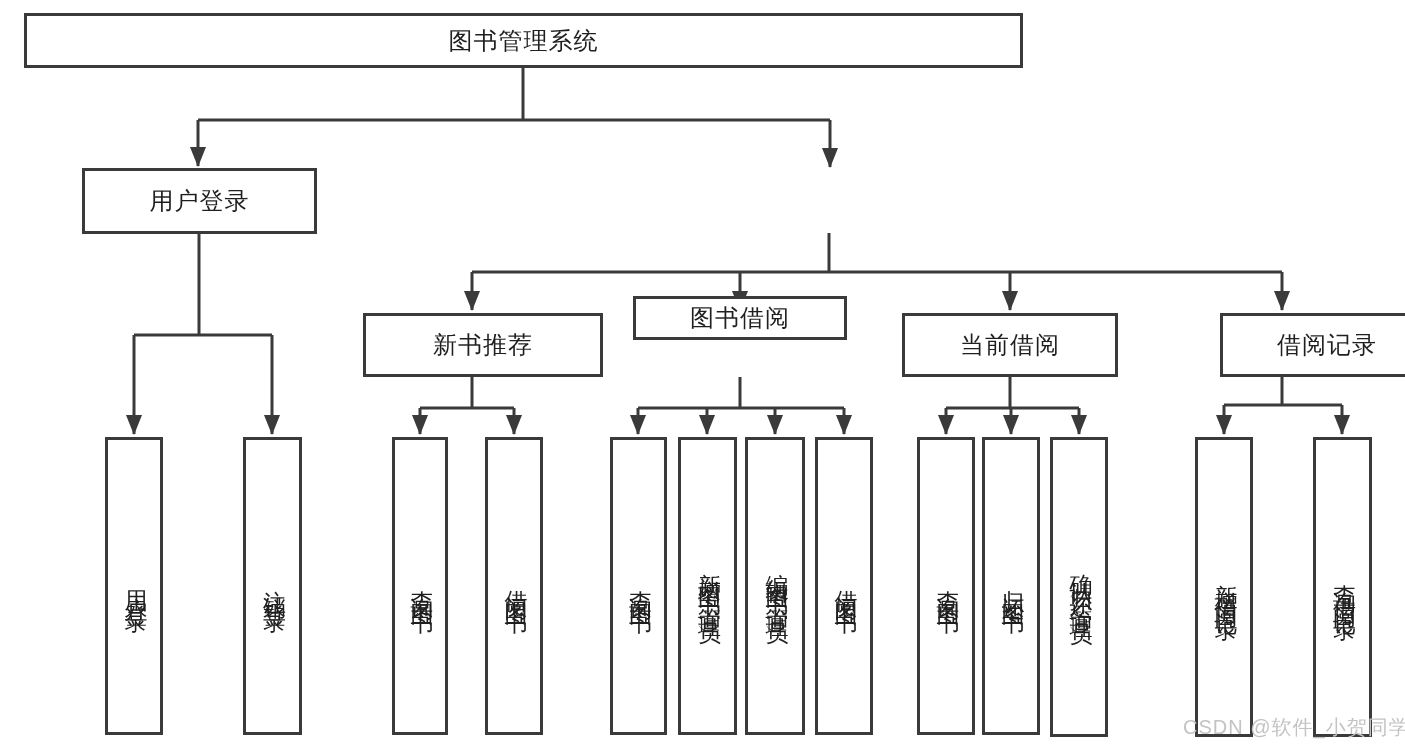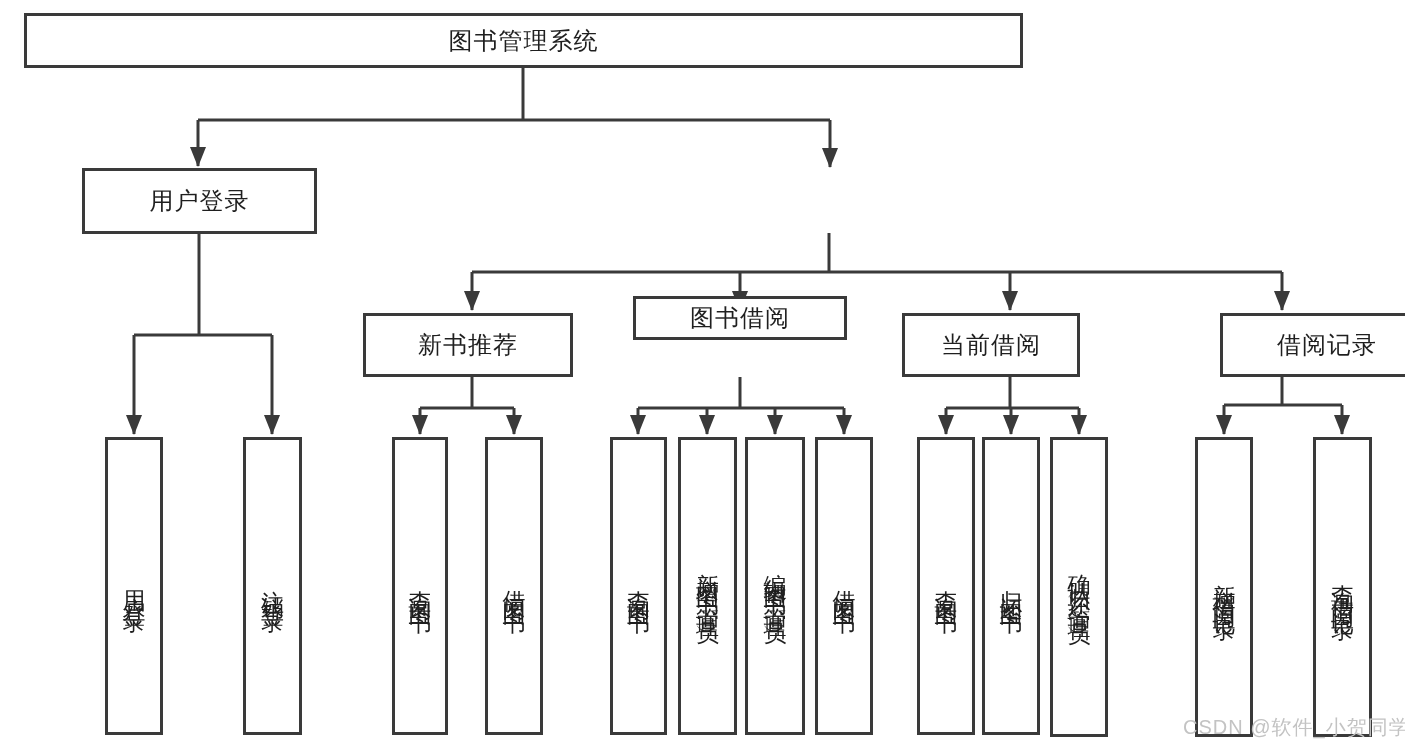--- a/index.html
+++ b/index.html
@@ -18,20 +18,21 @@
     color:var(--text);
   }
   #wires{position:absolute;left:0;top:0;z-index:1;}
   .node{
     position:absolute;
     box-sizing:border-box;
     border:3px solid var(--line);
     background:var(--bg);
     display:flex;align-items:center;justify-content:center;
     z-index:2;
+    font-family:Liberation Mono, monospace;
   }
   .hnode{
     font-size:24px;
     letter-spacing:1px;
     text-align:center;
   }
   .vnode{
     font-size:23px;
   }
   .vnode .vtxt{
@@ -101,23 +102,23 @@
       <path d="M1224,405 H1342"></path>
       <path d="M1224,405 V434" marker-end="url(#arrow)"></path>
       <path d="M1342,405 V434" marker-end="url(#arrow)"></path>
     </g>
   </svg>
 
   <div class="node hnode" style="left:24px;top:13px;width:999px;height:55px">图书管理系统</div>
 
   <div class="node hnode" style="left:82px;top:168px;width:235px;height:66px">用户登录</div>
 
-  <div class="node hnode" style="left:363px;top:313px;width:210px;height:64px">新书推荐</div>
+  <div class="node hnode" style="left:363px;top:313px;width:240px;height:64px">新书推荐</div>
   <div class="node hnode" style="left:633px;top:296px;width:214px;height:44px">图书借阅</div>
-  <div class="node hnode" style="left:902px;top:313px;width:178px;height:64px">当前借阅</div>
+  <div class="node hnode" style="left:902px;top:313px;width:216px;height:64px">当前借阅</div>
   <div class="node hnode" style="left:1220px;top:313px;width:214px;height:64px">借阅记录</div>
 
   <div class="node vnode" style="left:105px;top:437px;width:58px;height:298px">
     <span class="vtxt">用户登录</span>
     </div>
   <div class="node vnode" style="left:243px;top:437px;width:59px;height:298px">
     <span class="vtxt">注销登录</span>
     </div>
 
   <div class="node vnode" style="left:392px;top:437px;width:56px;height:298px">

